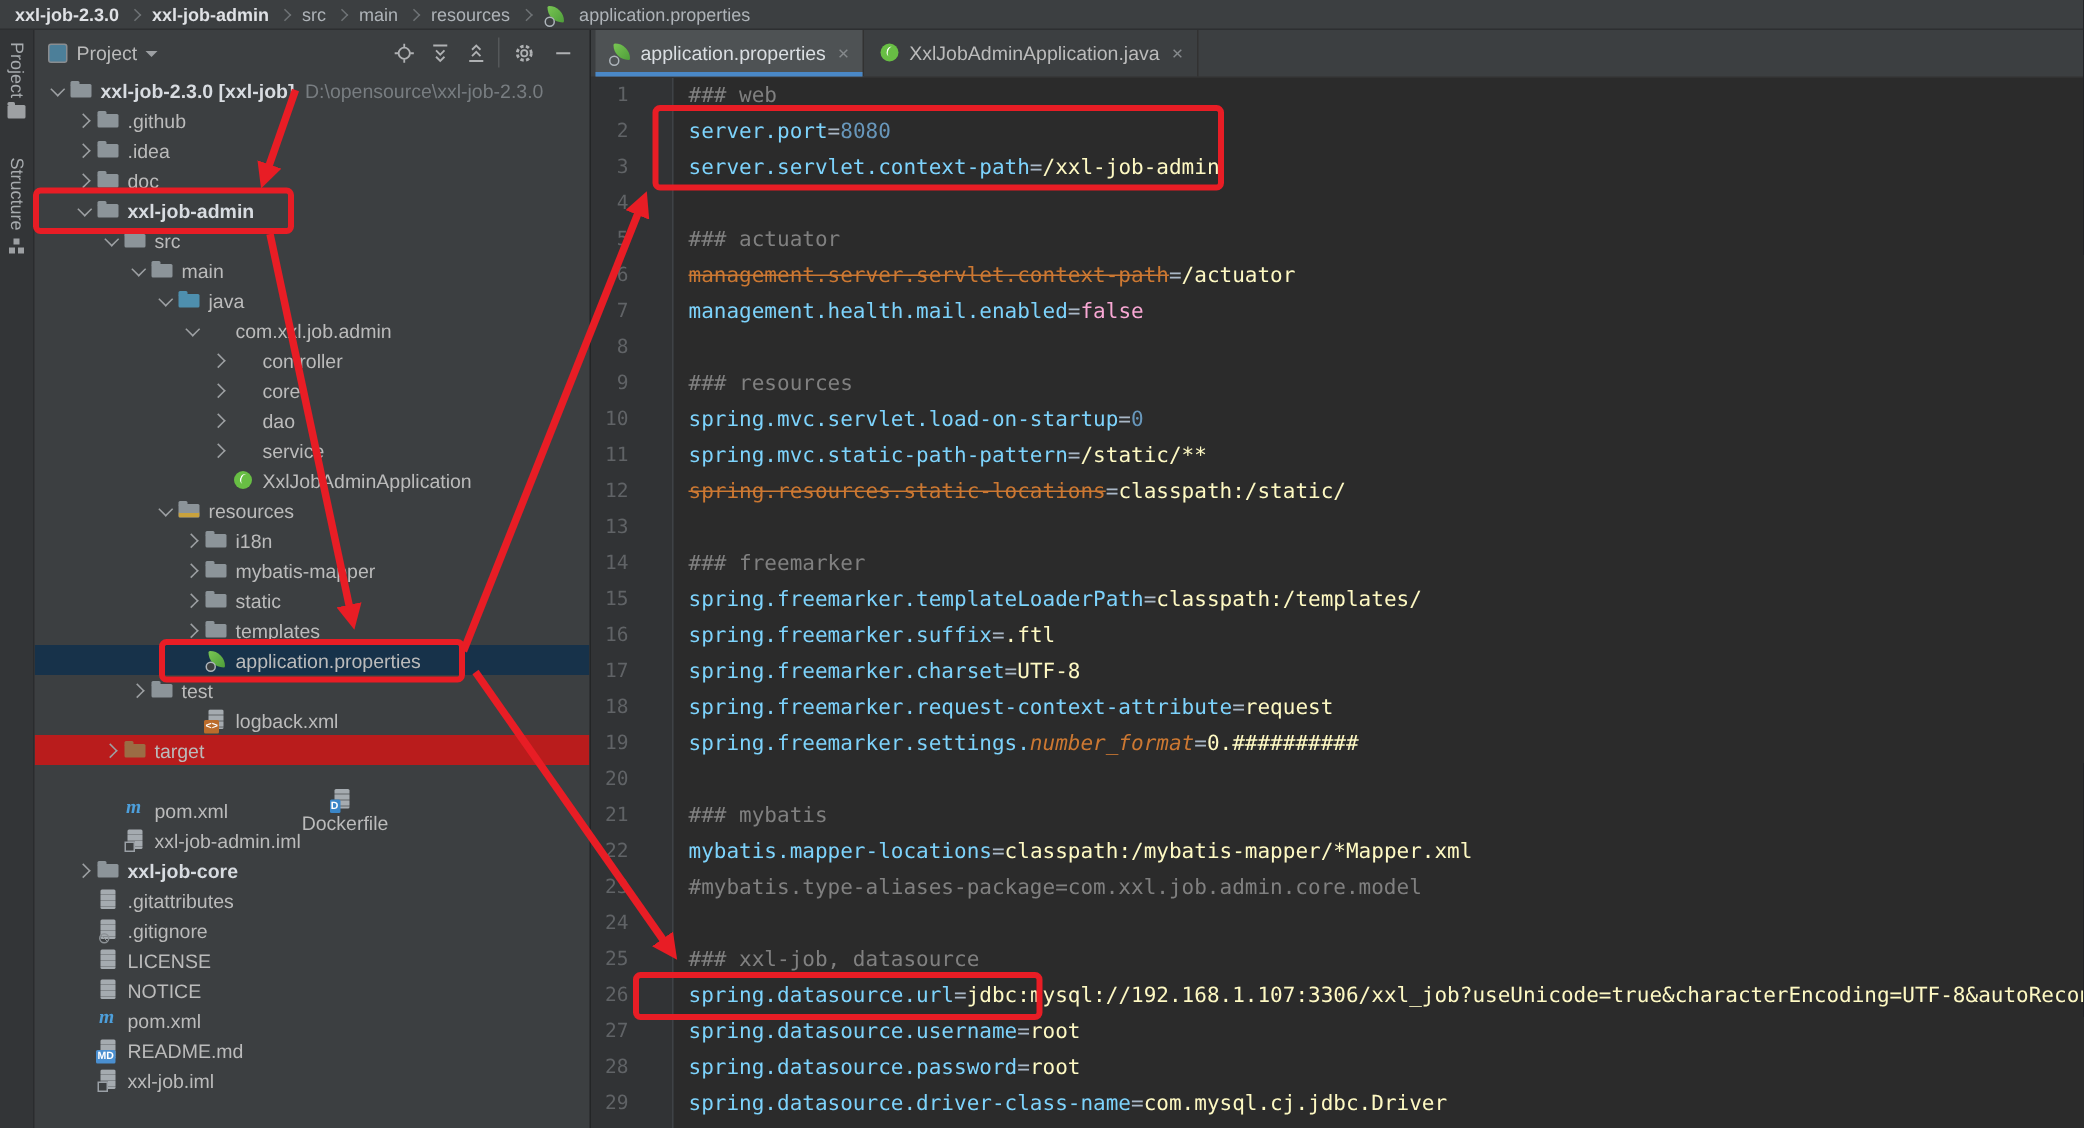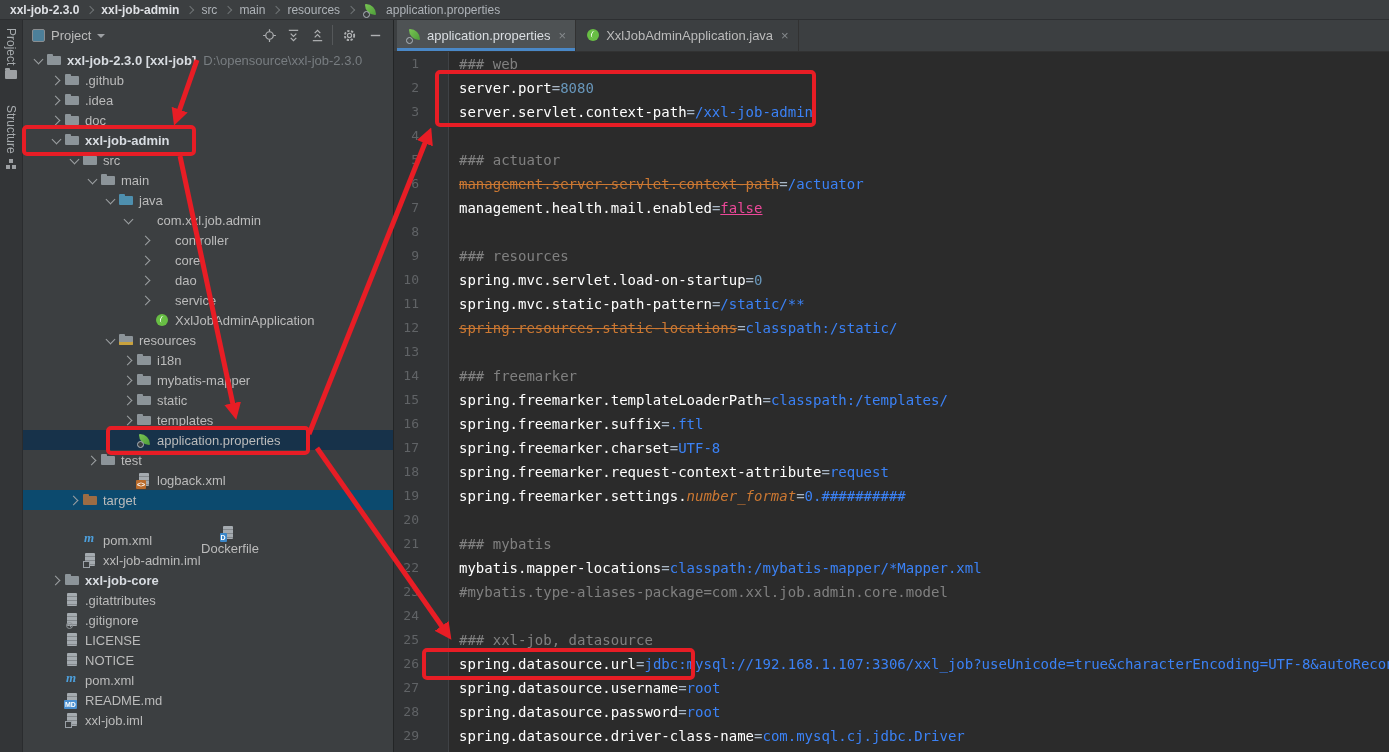--- a/index.html
+++ b/index.html
@@ -34,21 +34,21 @@
   .proj-icon{width:13px;height:13px;background:#4c7f99;border:1px solid #8a8d90;border-radius:2px;
              box-sizing:border-box;margin-right:6px;flex:none;}
   .dd{width:0;height:0;border:4px solid transparent;border-top-color:#9da0a3;margin:5px 0 0 6px;}
   .ptools{margin-left:auto;display:flex;align-items:center;}
   .toolbtn{width:24px;height:20px;display:flex;align-items:center;justify-content:center;cursor:pointer;}
   .toolbtn svg{width:15px;height:15px;}
   .toolbtn.sep-before{border-left:1px solid #55585a;margin-left:3px;padding-left:3px;width:27px;}
   .tree{flex:1;overflow:hidden;font-size:13px;color:#bbbbbb;}
   .tree-row{height:20px;display:flex;align-items:center;box-sizing:border-box;cursor:pointer;white-space:nowrap;}
   .tree-row.selected{background:#17324a;}
-  .tree-row.excluded{background:#0c4a6e;}
+  .tree-row.excluded{background:#b91c1c;}
   .tlabel.bold{font-weight:bold;color:#d8dce1;}
   .tpath{color:#787d81;margin-left:7px;}
   .chev{width:15px;height:15px;flex:none;position:relative;}
   .chev.open::before{content:"";position:absolute;left:4px;top:3px;width:6px;height:6px;
         border-right:1.5px solid #9da0a3;border-bottom:1.5px solid #9da0a3;transform:rotate(45deg);}
   .chev.closed::before{content:"";position:absolute;left:3px;top:4px;width:6px;height:6px;
         border-right:1.5px solid #9da0a3;border-bottom:1.5px solid #9da0a3;transform:rotate(-45deg);}
   
   .ti{display:inline-block;width:17px;height:16px;position:relative;margin-right:4px;flex:none;}
   .ti[class*="-folder"]::before,.ti.ti-folder::before{content:"";position:absolute;left:1px;top:4px;width:14px;height:9px;
@@ -103,27 +103,27 @@
         border-left:1.7px solid #fff;border-radius:50%;transform:rotate(18deg);}
   .tabclose{margin-left:8px;color:#868a8d;font-size:13px;line-height:1;cursor:pointer;}
   .code{flex:1;position:relative;overflow:hidden;
         font-family:"DejaVu Sans Mono","Liberation Mono",monospace;font-size:14px;}
   .gcol{position:absolute;left:0;top:0;bottom:0;width:54px;background:#313335;border-right:1px solid #3f4246;}
   .crow{display:flex;height:24px;line-height:24px;position:relative;}
   .ln{width:54px;flex:none;box-sizing:border-box;text-align:right;padding-right:29px;color:#606366;
       font-size:13px;}
   .ct{padding-left:11px;white-space:pre;color:#A9B7C6;}
   .s-comment{color:#808080;}
-  .s-key{color:#ffffff;}
+  .s-key{color:#7dd3fc;}
   .s-key-strike{color:#CC7832;text-decoration:line-through;}
   .s-key-italic{color:#CC7832;font-style:italic;}
   .s-op{color:#A9B7C6;}
-  .s-value{color:#3b82f6;}
+  .s-value{color:#fef9c3;}
   .s-number{color:#6897BB;}
-  .s-bool{color:#ec4899;text-decoration:underline;}
+  .s-bool{color:#f9a8d4;}
   
   .overlay{position:absolute;left:0;top:0;width:1389px;height:752px;pointer-events:none;z-index:10;}
 </style>
 </head>
 <body>
 
 <div class="app">
   <div class="topbar">
       <span class="bc-item bc-bold">
         <span>xxl-job-2.3.0</span>

